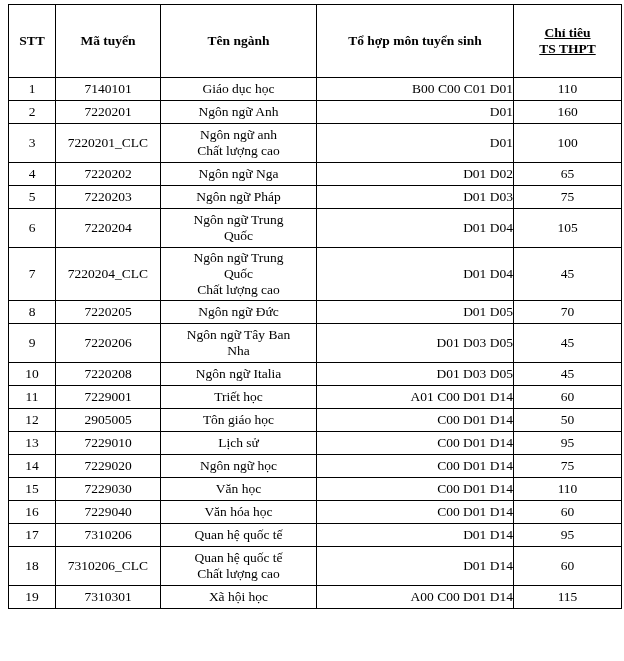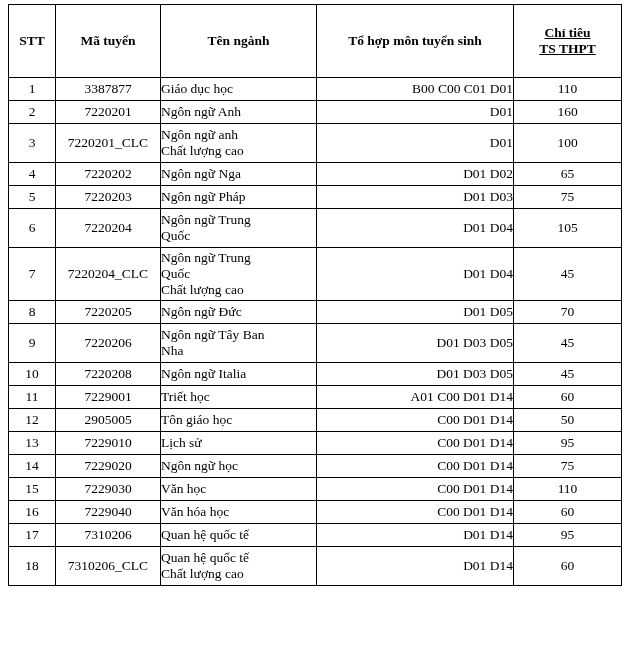--- a/index.html
+++ b/index.html
@@ -46,21 +46,21 @@
   .col-tohop   { width: 196px; }
   .col-chitieu { width: 107px; }
 
   tbody td {
     height: 22px;
     padding: 1px 4px;
     line-height: 1.18;
   }
   td.c-stt     { text-align: center; }
   td.c-ma      { text-align: center; }
-  td.c-ten     { text-align: left; padding-left: 6px; white-space: pre-line; }
+  td.c-ten     { text-align: center; padding-left: 6px; white-space: pre-line; }
   td.c-tohop   { text-align: right; padding-left: 6px; }
   td.c-chitieu { text-align: center; }
 
   tbody tr.tall td { height: 38px; }
   tbody tr.taller td { height: 52px; }
 
   .hdr-line { display: block; text-decoration: underline; }
 </style>
 </head>
 <body>
@@ -75,21 +75,21 @@
         <th class="col-tohop">Tổ hợp môn tuyển sinh</th>
         <th class="col-chitieu">
           <span class="hdr-line">Chỉ tiêu</span>
           <span class="hdr-line">TS THPT</span>
         </th>
       </tr>
     </thead>
     <tbody id="table-body">
         <tr>
           <td class="c-stt">1</td>
-          <td class="c-ma">3387877</td>
+          <td class="c-ma">7140101</td>
           <td class="c-ten">Giáo dục học</td>
           <td class="c-tohop">B00 C00 C01 D01</td>
           <td class="c-chitieu">110</td>
         </tr>
         <tr>
           <td class="c-stt">2</td>
           <td class="c-ma">7220201</td>
           <td class="c-ten">Ngôn ngữ Anh</td>
           <td class="c-tohop">D01</td>
           <td class="c-chitieu">160</td>
@@ -205,15 +205,22 @@
           <td class="c-chitieu">95</td>
         </tr>
         <tr class="tall">
           <td class="c-stt">18</td>
           <td class="c-ma">7310206_CLC</td>
           <td class="c-ten">Quan hệ quốc tế
   Chất lượng cao</td>
           <td class="c-tohop">D01 D14</td>
           <td class="c-chitieu">60</td>
         </tr>
+        <tr>
+          <td class="c-stt">19</td>
+          <td class="c-ma">7310301</td>
+          <td class="c-ten">Xã hội học</td>
+          <td class="c-tohop">A00 C00 D01 D14</td>
+          <td class="c-chitieu">115</td>
+        </tr>
       </tbody>
   </table>
 </div>
 
 </body></html>

